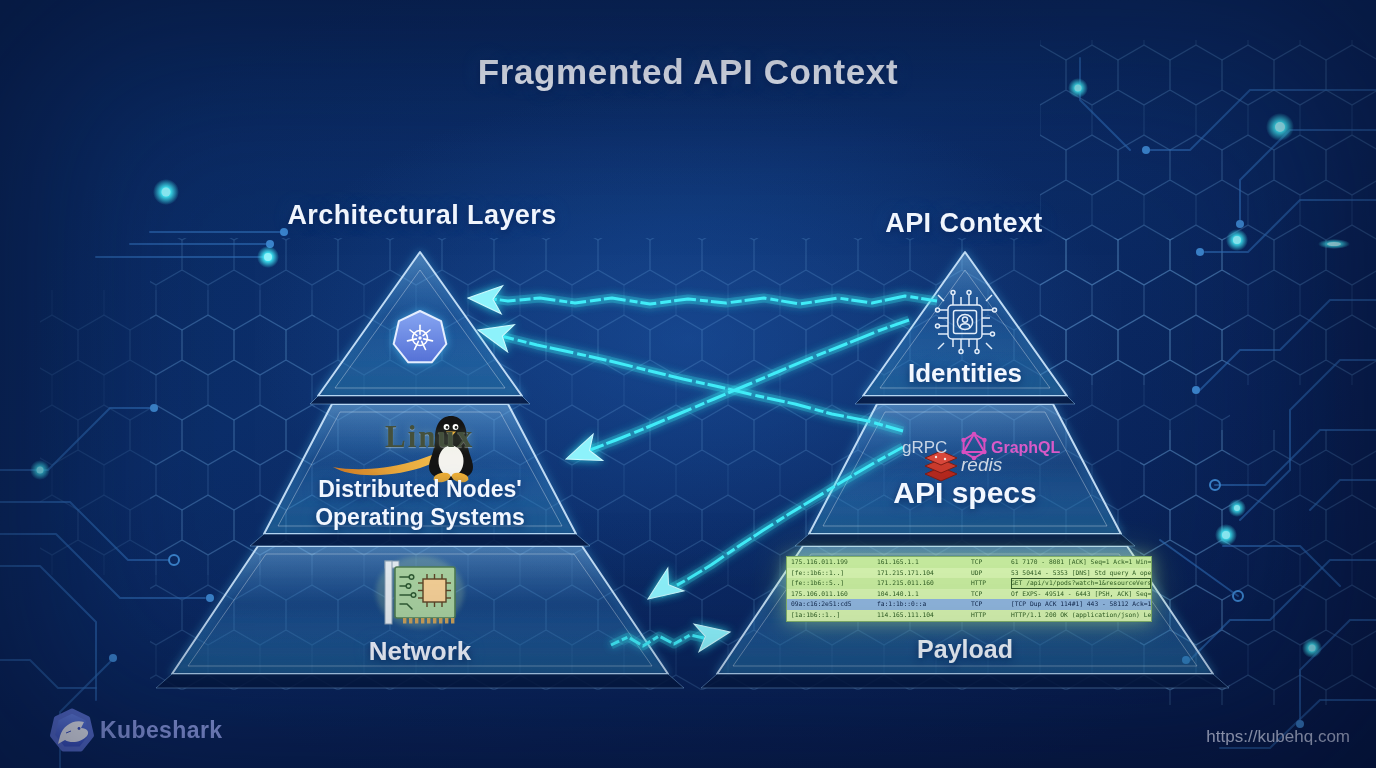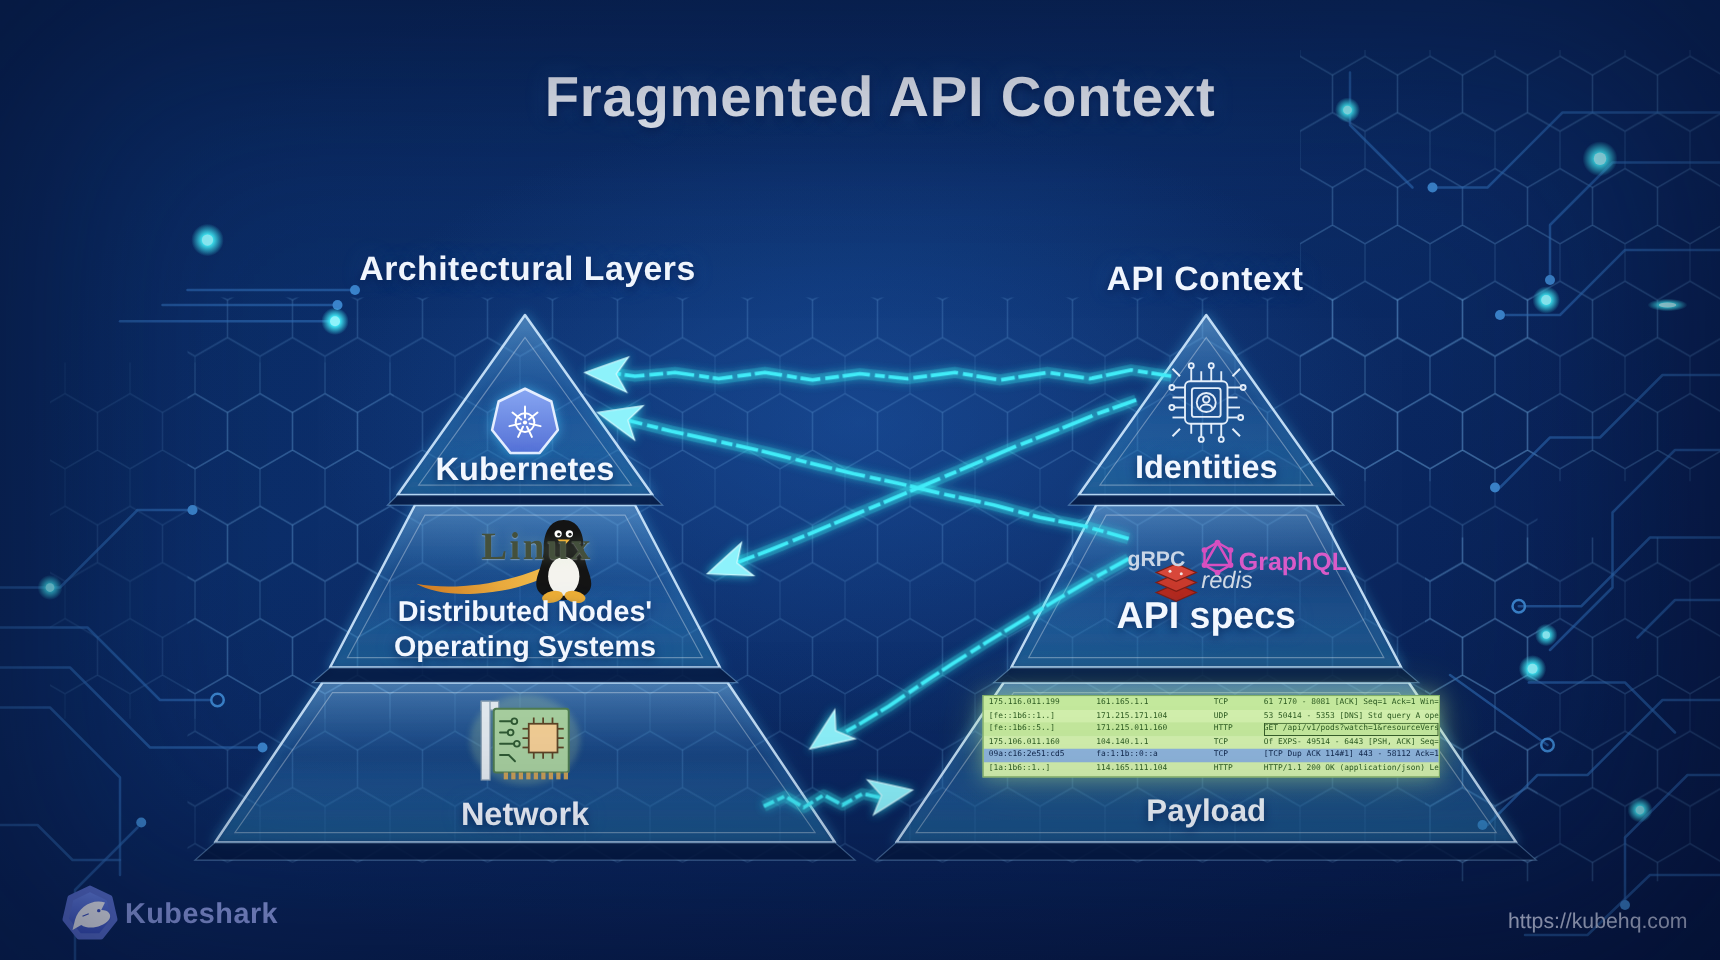--- a/index.html
+++ b/index.html
@@ -12,30 +12,30 @@
       linear-gradient(155deg,#0a2a61 0%,#0b2c66 38%,#092257 70%,#071a47 100%);
   }
   #stage::after{
     content:"";position:absolute;inset:0;pointer-events:none;
     box-shadow:inset 0 0 180px 40px rgba(3,10,34,0.55);
   }
   .abs{position:absolute;}
   .ctr{transform:translateX(-50%);}
   .lbl{color:#f2f7ff;font-weight:bold;text-align:center;white-space:nowrap;
        text-shadow:0 2px 8px rgba(0,20,70,.75),0 0 18px rgba(90,180,255,.25);}
-  .title{font-size:45px;letter-spacing:.6px;margin-left:16px;}
+  .title{font-size:35px;letter-spacing:.6px;}
   .subtitle{font-size:25px;font-weight:normal;color:#e6effc;}
   .heading{font-size:27px;letter-spacing:.4px;}
   .tier-label{font-size:26px;}
   .tier-label-sm{font-size:23px;}
   .logo-text{white-space:nowrap;}
   .linux-word{font-family:"Liberation Serif",serif;font-weight:bold;font-size:31px;color:#44503c;
               letter-spacing:2px;text-shadow:0 1px 1px rgba(255,255,255,.35),0 0 10px rgba(220,255,200,.3);}
-  .grpc-word{font-size:17px;font-weight:bold;color:#c9d6e6;}
-  .graphql-word{font-size:20px;font-weight:bold;color:#d95ac8;}
+  .grpc-word{font-size:17px;font-weight:normal;color:#c9d6e6;}
+  .graphql-word{font-size:16px;font-weight:bold;color:#d95ac8;}
   .redis-word{font-size:19px;color:#cfd8e4;}
   .brand-word{font-size:23px;font-weight:bold;color:#8fa0e8;letter-spacing:.4px;}
   .url{font-size:17px;color:#c2cbe4;}
   
   .capture{
     left:786px;top:556px;width:364px;height:64px;
     background:#cdeea6;border:1px solid rgba(110,160,90,.8);
     box-shadow:0 0 16px rgba(190,240,150,.45),0 0 40px rgba(160,230,130,.25);
     overflow:hidden;display:flex;flex-direction:column;
   }
@@ -396,21 +396,20 @@
     <circle cx="79" cy="728.5" r="1.4" fill="#3c55c8"></circle>
     <path d="M66,733 L71,731" stroke="#3c55c8" stroke-width="1" fill="none"></path>
   </g>
 </svg>
 
 <div class="abs ctr lbl title" style="left:688px;top:52px;">Fragmented API Context</div>
 
 <div class="abs ctr lbl heading" style="left:422px;top:200px;">Architectural Layers</div>
 <div class="abs ctr lbl heading" style="left:964px;top:208px;">API Context</div>
 
-<div class="abs ctr lbl tier-label" style="left:420px;top:360px;">Kubernetes</div>
 <div class="abs ctr lbl tier-label" style="left:965px;top:358px;">Identities</div>
 
 <div class="abs logo-text linux-word" style="left:350px;top:419px;margin-left:35px;">Linux</div>
 
 <div class="abs ctr lbl tier-label-sm" style="left:420px;top:476px;">Distributed Nodes'</div>
 <div class="abs ctr lbl tier-label-sm" style="left:420px;top:504px;">Operating Systems</div>
 
 <div class="abs logo-text grpc-word" style="left:902px;top:438px;">gRPC</div>
 <div class="abs logo-text graphql-word" style="left:991px;top:439px;">GraphQL</div>
 <div class="abs logo-text redis-word" style="left:961px;top:454px;font-style:italic;">redis</div>

